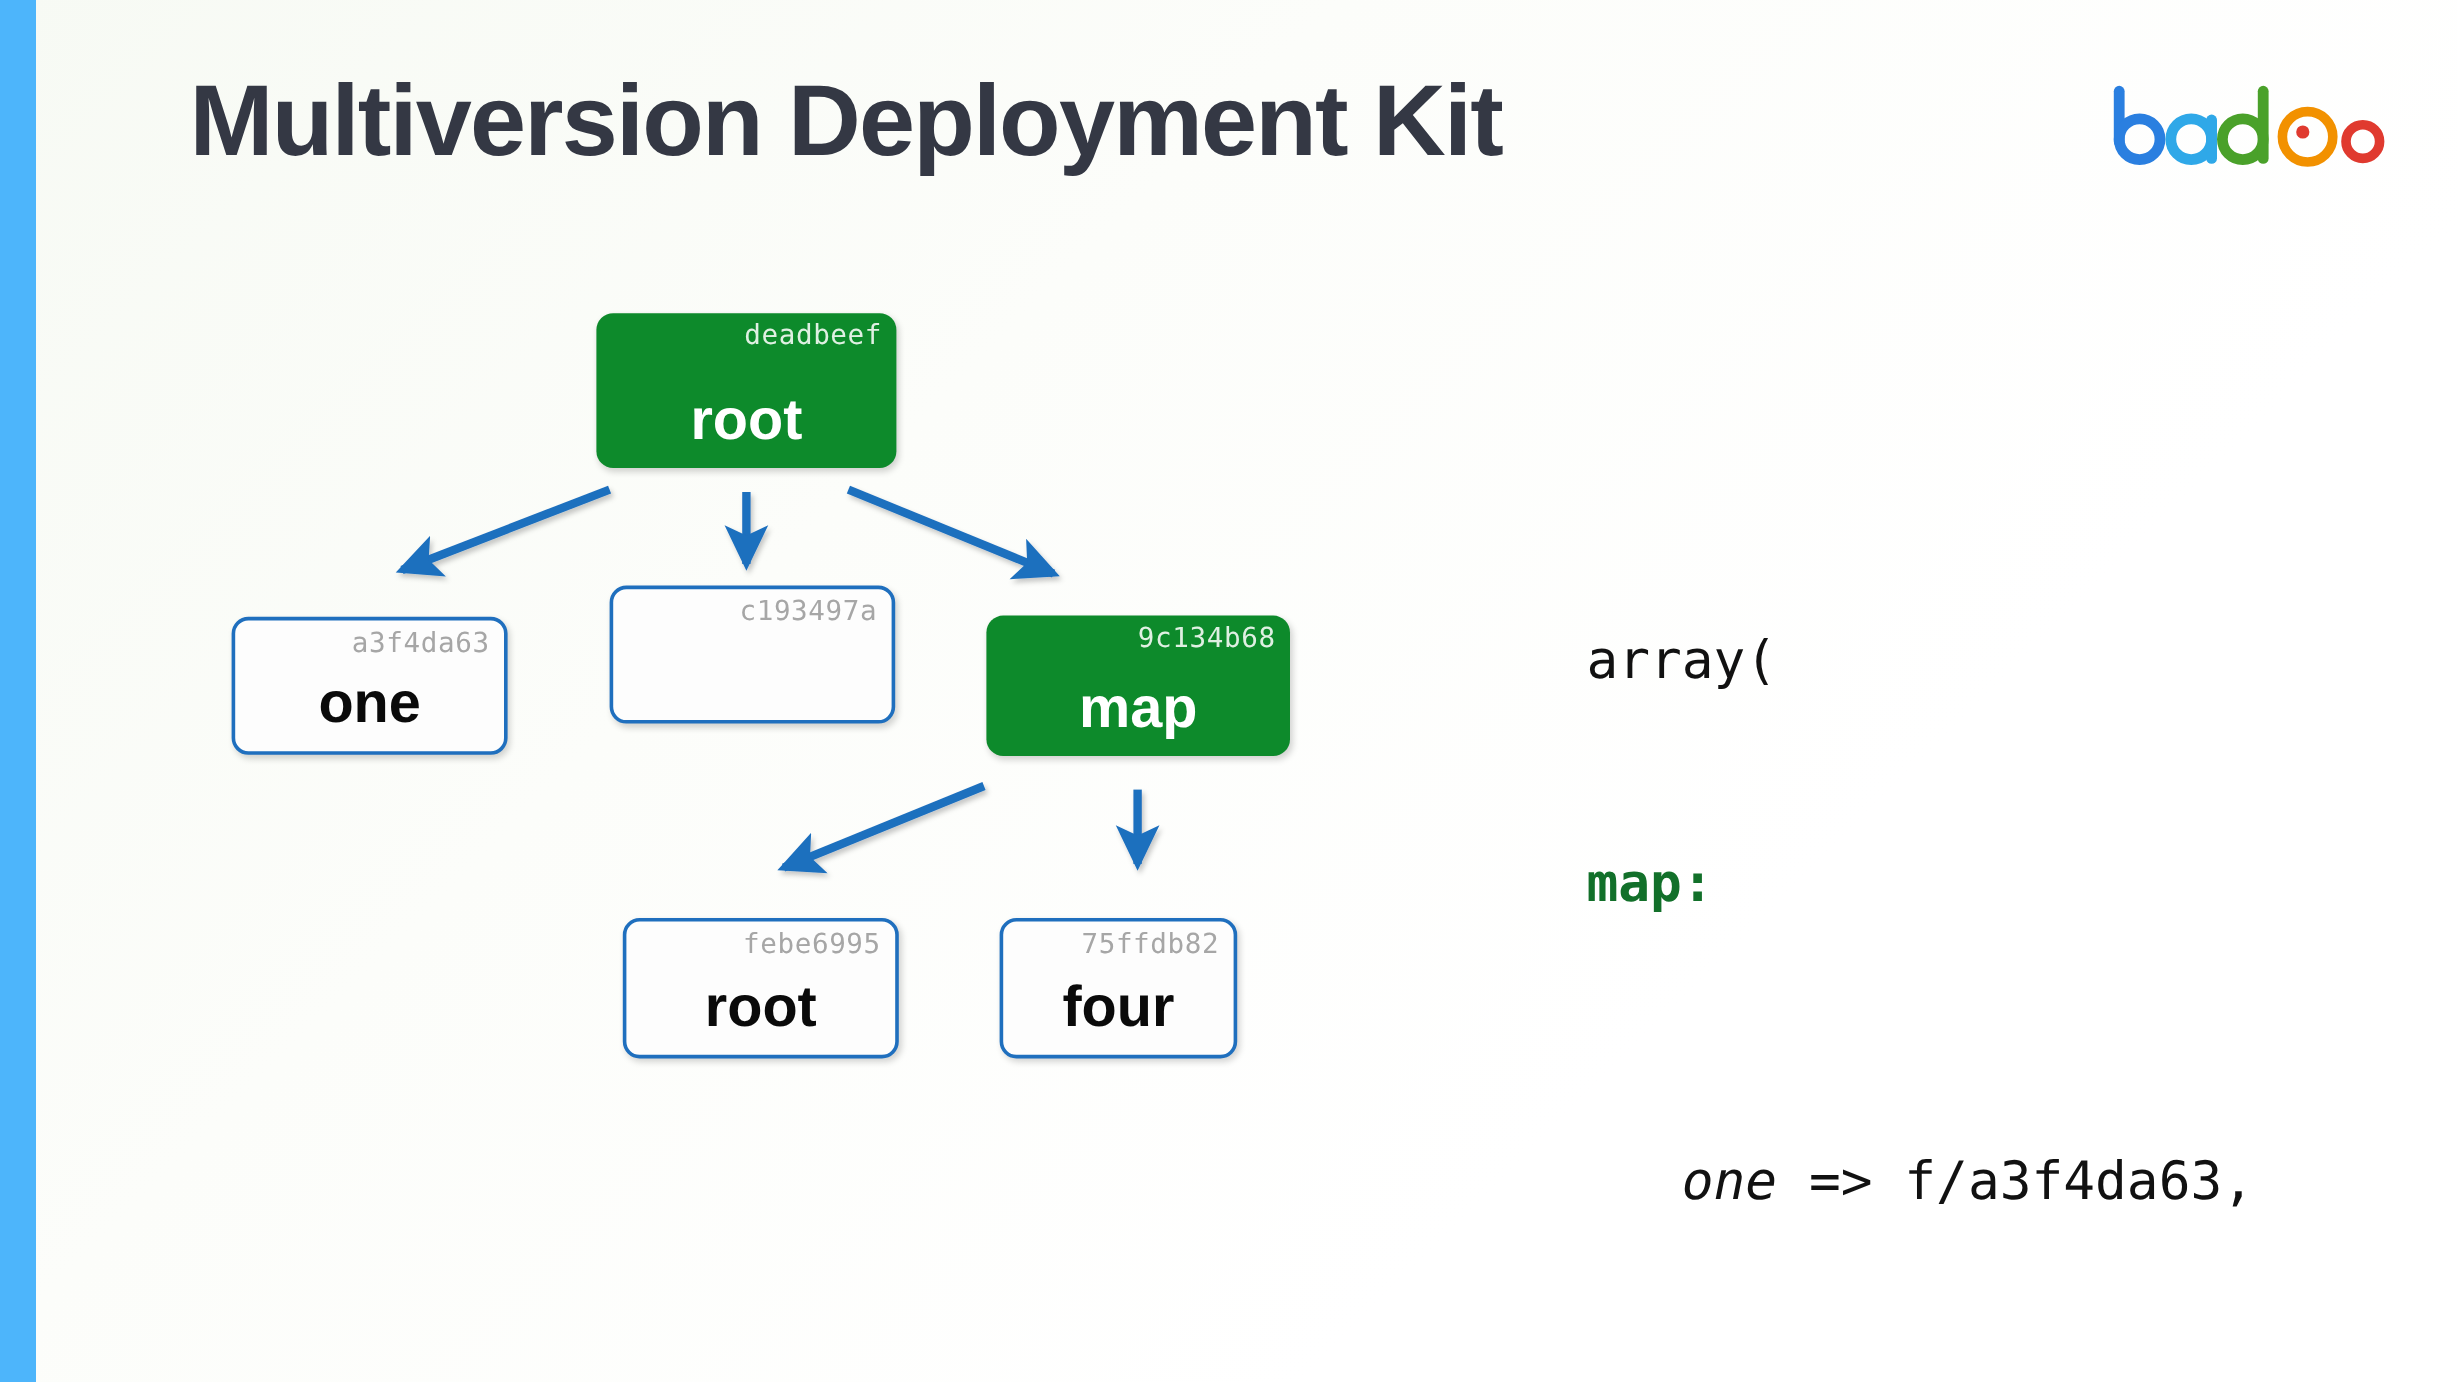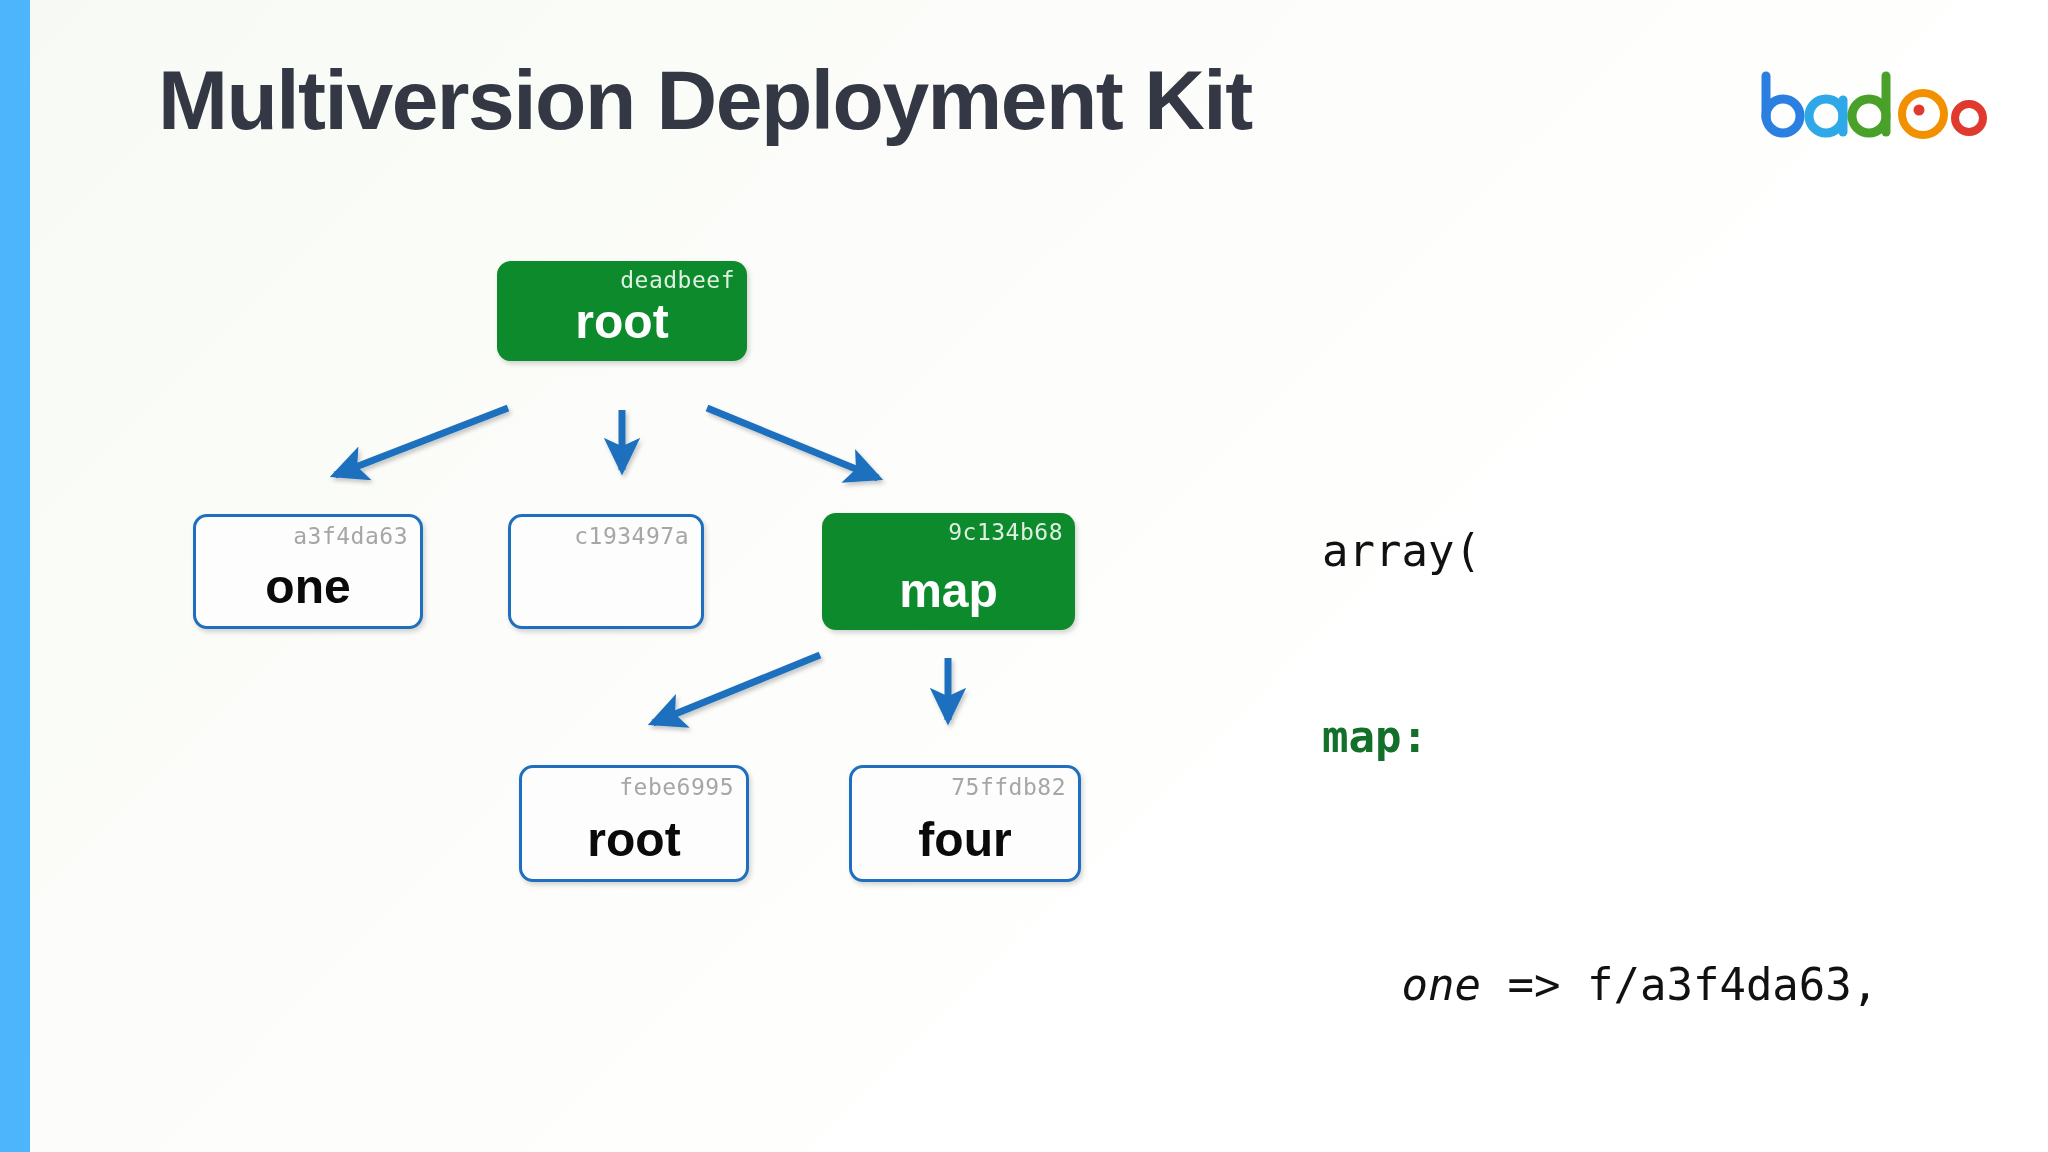--- a/index.html
+++ b/index.html
@@ -153,45 +153,45 @@
       </defs>
       <g filter="url(#softshadow)">
         <line x1="508" y1="408" x2="335" y2="475" stroke="#1f6fbe" stroke-width="7" marker-end="url(#ah)"></line>
         <line x1="622" y1="410" x2="622" y2="470" stroke="#1f6fbe" stroke-width="7" marker-end="url(#ah)"></line>
         <line x1="707" y1="408" x2="878" y2="478" stroke="#1f6fbe" stroke-width="7" marker-end="url(#ah)"></line>
         <line x1="820" y1="655" x2="653" y2="723" stroke="#1f6fbe" stroke-width="7" marker-end="url(#ah)"></line>
         <line x1="948" y1="658" x2="948" y2="720" stroke="#1f6fbe" stroke-width="7" marker-end="url(#ah)"></line>
       </g>
     </svg>
 
-    <div class="node green" style="left:497px; top:261px; width:250px; height:100px;">
+    <div class="node green" style="left:497px; top:261px; width:250px; height:129px;">
       <span class="node-hash">deadbeef</span>
       <span class="node-label">root</span>
     </div>
 
     <div class="node plain" style="left:193px; top:514px; width:230px; height:115px;">
       <span class="node-hash">a3f4da63</span>
       <span class="node-label">one</span>
     </div>
 
-    <div class="node plain" style="left:508px; top:514px; width:196px; height:115px;">
+    <div class="node plain" style="left:508px; top:488px; width:238px; height:115px;">
       <span class="node-hash">c193497a</span>
     </div>
 
     <div class="node green" style="left:822px; top:513px; width:253px; height:117px;">
       <span class="node-hash">9c134b68</span>
       <span class="node-label">map</span>
     </div>
 
     <div class="node plain" style="left:519px; top:765px; width:230px; height:117px;">
       <span class="node-hash">febe6995</span>
       <span class="node-label">root</span>
     </div>
 
-    <div class="node plain" style="left:833px; top:765px; width:232px; height:117px;margin-left:16px;">
+    <div class="node plain" style="left:833px; top:765px; width:198px; height:117px;">
       <span class="node-hash">75ffdb82</span>
       <span class="node-label">four</span>
     </div>
   </div>
 
   <div id="code-panel">
     <span class="code-line">array(</span>
     <span class="code-line kw-map">map:</span>
 
     <span class="code-line"><span>   </span><span class="key-italic">one</span><span> =&gt; </span><span>f/a3f4da63,</span></span>

